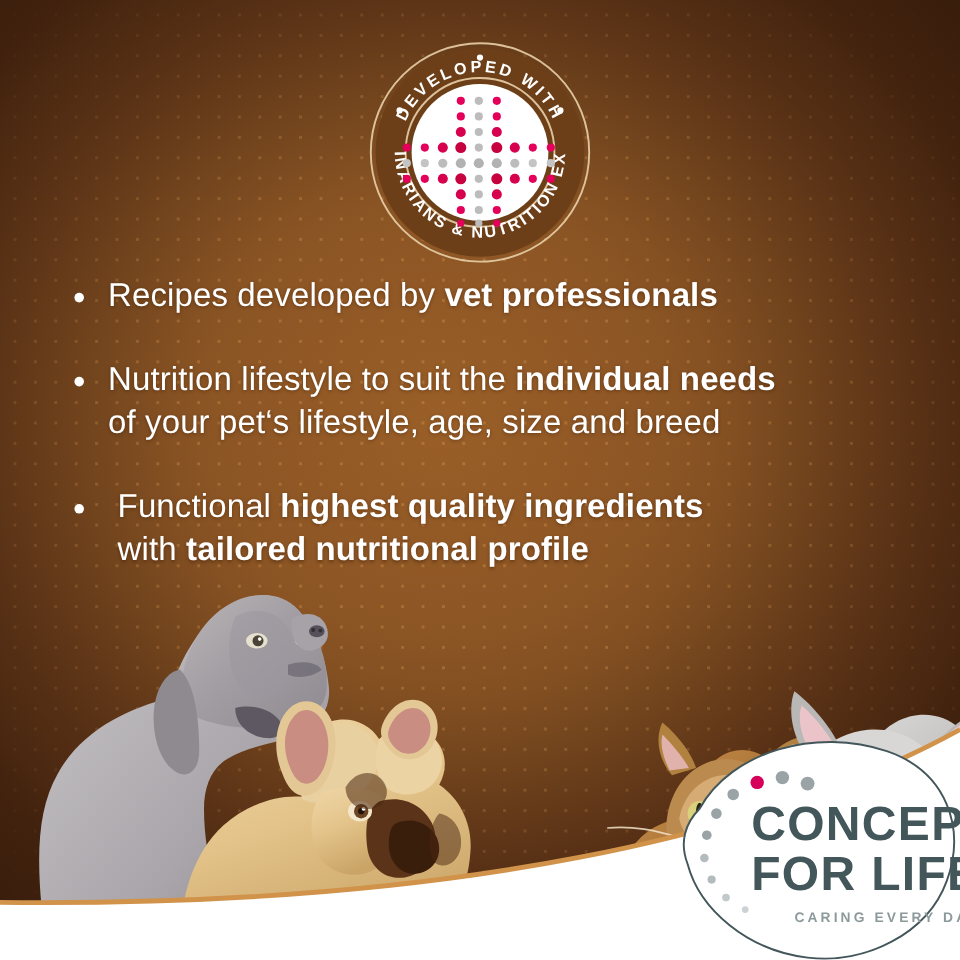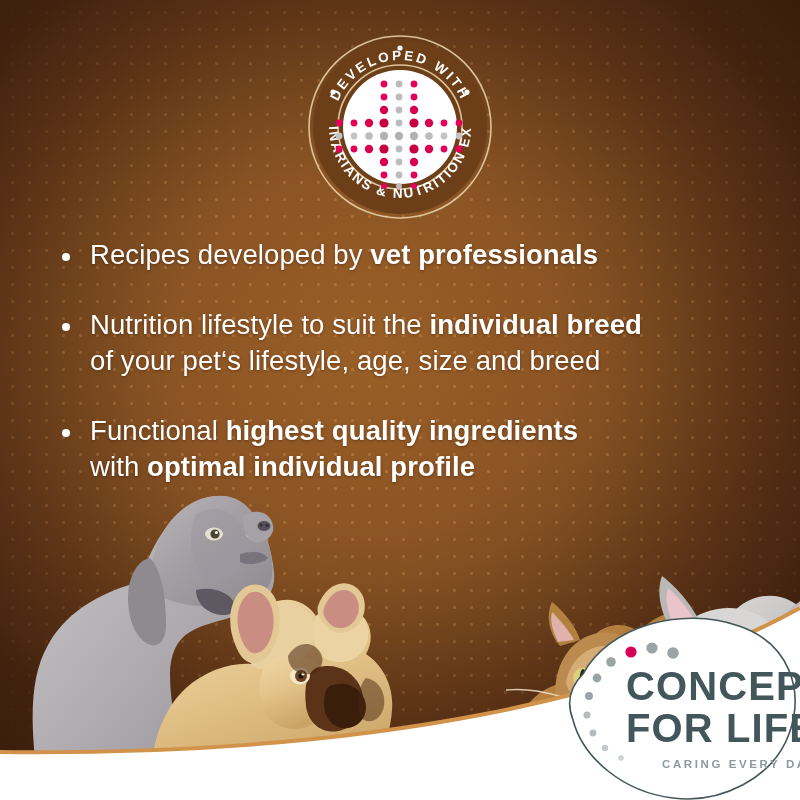--- a/index.html
+++ b/index.html
@@ -35,28 +35,28 @@
   .bottom-curve{position:absolute;left:0;bottom:0;width:800px;height:200px;}
 
   
   .badge{
     position:absolute;left:307px;top:34px;width:186px;height:186px;
   }
   .badge svg{display:block;}
 
   
   .bullets{
-    position:absolute;left:62px;top:237px;width:680px;
+    position:absolute;left:62px;top:228px;width:680px;
     color:#ffffff;
   }
   .bullet-row{
     display:flex;align-items:flex-start;
     margin-bottom:34px;
   }
-  .bullet-row:last-child{margin-bottom:8px;}
+  .bullet-row:last-child{margin-bottom:8px;gap:8px;}
   .bullet-dot{
     flex:0 0 auto;
     width:8px;height:8px;border-radius:50%;
     background:#ffffff;
     margin-top:16px;margin-right:20px;
   }
   .bullet-text{
     font-size:27.5px;
     line-height:36px;
     letter-spacing:.1px;
@@ -328,28 +328,28 @@
 
   <div class="bullets">
 
     <div class="bullet-row">
       <div class="bullet-dot"></div>
       <div class="bullet-text"><span>Recipes developed by </span><b>vet professionals</b><span></span></div>
     </div>
 
     <div class="bullet-row">
       <div class="bullet-dot"></div>
-      <div class="bullet-text"><span>Nutrition lifestyle to suit the </span><b>individual breed</b><span>
+      <div class="bullet-text"><span>Nutrition lifestyle to suit the </span><b>individual needs</b><span>
 of your pet‘s lifestyle, age, size and breed</span></div>
     </div>
 
     <div class="bullet-row">
       <div class="bullet-dot"></div>
       <div class="bullet-text"><span>Functional </span><b>highest quality ingredients</b><span>
-with </span><b>optimal individual profile</b></div>
+with </span><b>tailored nutritional profile</b></div>
     </div>
 
   </div>
 
   <div class="logo">
     <svg viewBox="0 0 252 195" width="252" height="195">
       <path d="M30 62 C56 14 128 -6 186 14 C236 31 252 78 236 122
                C220 166 168 192 120 186 C70 180 30 146 20 108
                C13 90 18 74 30 62 Z" fill="#ffffff" stroke="#43565a" stroke-width="1.6"></path>
 

